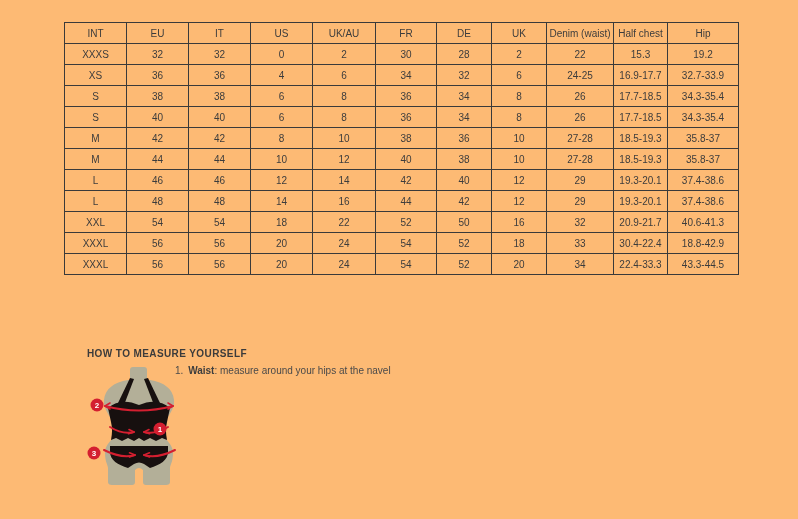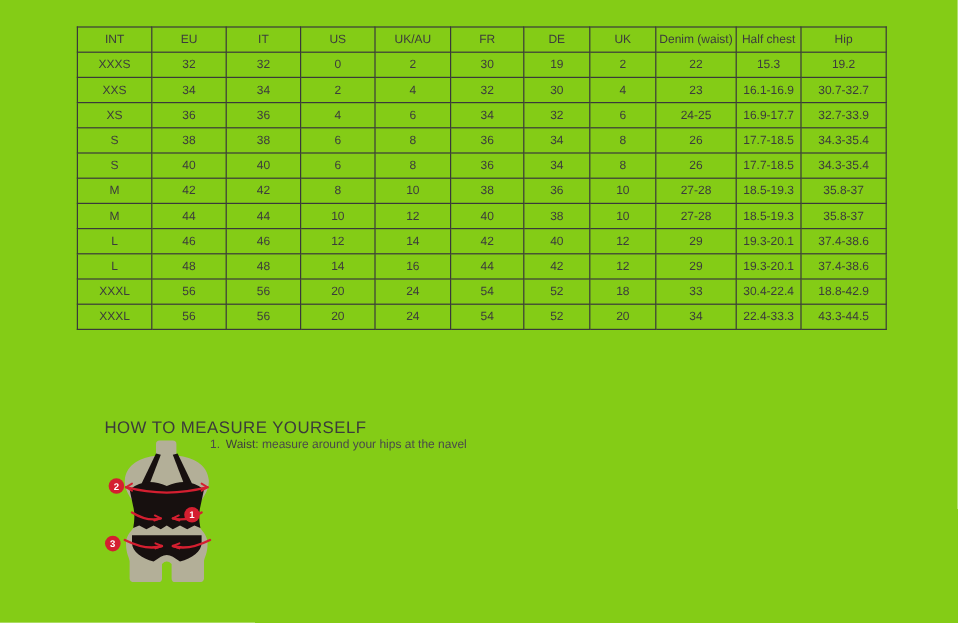--- a/index.html
+++ b/index.html
@@ -4,21 +4,21 @@
 <style>
   * { box-sizing: border-box; }
   html, body { margin: 0; padding: 0; }
   body {
     width: 798px; height: 519px;
     background: #ffffff;
     font-family: "Liberation Sans", sans-serif;
     position: relative;
     overflow: hidden;
   }
-  .page { position: absolute; inset: 0; background: #84cc16; }
+  .page { position: absolute; inset: 0; background: #fdba74; }
 
   
   table.size-table {
     position: absolute;
     left: 64px; top: 22px;
     width: 674px;
     border-collapse: collapse;
     table-layout: fixed;
   }
   table.size-table th,
@@ -32,22 +32,22 @@
     text-align: center;
     vertical-align: middle;
     white-space: nowrap;
     overflow: hidden;
   }
 
   
   .measure-title {
     position: absolute;
     left: 65px; top: 348px;
-    font-size: 14px;
-    font-weight: 400;
+    font-size: 10px;
+    font-weight: 700;
     letter-spacing: 0.4px;
     color: #3b3b3b;
     padding-left: 22px;
   }
   .figure-wrap {
     position: absolute;
     left: 78px; top: 366px;
     width: 125px; height: 122px;
   }
   ol.steps {
@@ -57,21 +57,21 @@
     list-style: none;
     font-size: 10px;
     color: #4a4a4a;
   }
   ol.steps li {
     margin: 0 0 7px 0;
     line-height: 10px;
     white-space: nowrap;
   }
   ol.steps .step-num { margin-right: 2px; }
-  ol.steps b { font-weight: 400; color: #3e3e3e; }
+  ol.steps b { font-weight: 700; color: #3e3e3e; }
 </style>
 </head>
 <body>
 
 <div class="page">
 
   <table class="size-table">
     <colgroup>
       <col style="width:62px">
         <col style="width:62px">
@@ -101,38 +101,25 @@
         </tr>
     </thead>
     <tbody>
         <tr>
           <td>XXXS</td>
           <td>32</td>
           <td>32</td>
           <td>0</td>
           <td>2</td>
           <td>30</td>
-          <td>19</td>
+          <td>28</td>
           <td>2</td>
           <td>22</td>
           <td>15.3</td>
           <td>19.2</td>
-        </tr>
-        <tr>
-          <td>XXS</td>
-          <td>34</td>
-          <td>34</td>
-          <td>2</td>
-          <td>4</td>
-          <td>32</td>
-          <td>30</td>
-          <td>4</td>
-          <td>23</td>
-          <td>16.1-16.9</td>
-          <td>30.7-32.7</td>
         </tr>
         <tr>
           <td>XS</td>
           <td>36</td>
           <td>36</td>
           <td>4</td>
           <td>6</td>
           <td>34</td>
           <td>32</td>
           <td>6</td>
@@ -210,20 +197,33 @@
           <td>48</td>
           <td>48</td>
           <td>14</td>
           <td>16</td>
           <td>44</td>
           <td>42</td>
           <td>12</td>
           <td>29</td>
           <td>19.3-20.1</td>
           <td>37.4-38.6</td>
+        </tr>
+        <tr>
+          <td>XXL</td>
+          <td>54</td>
+          <td>54</td>
+          <td>18</td>
+          <td>22</td>
+          <td>52</td>
+          <td>50</td>
+          <td>16</td>
+          <td>32</td>
+          <td>20.9-21.7</td>
+          <td>40.6-41.3</td>
         </tr>
         <tr>
           <td>XXXL</td>
           <td>56</td>
           <td>56</td>
           <td>20</td>
           <td>24</td>
           <td>54</td>
           <td>52</td>
           <td>18</td>

